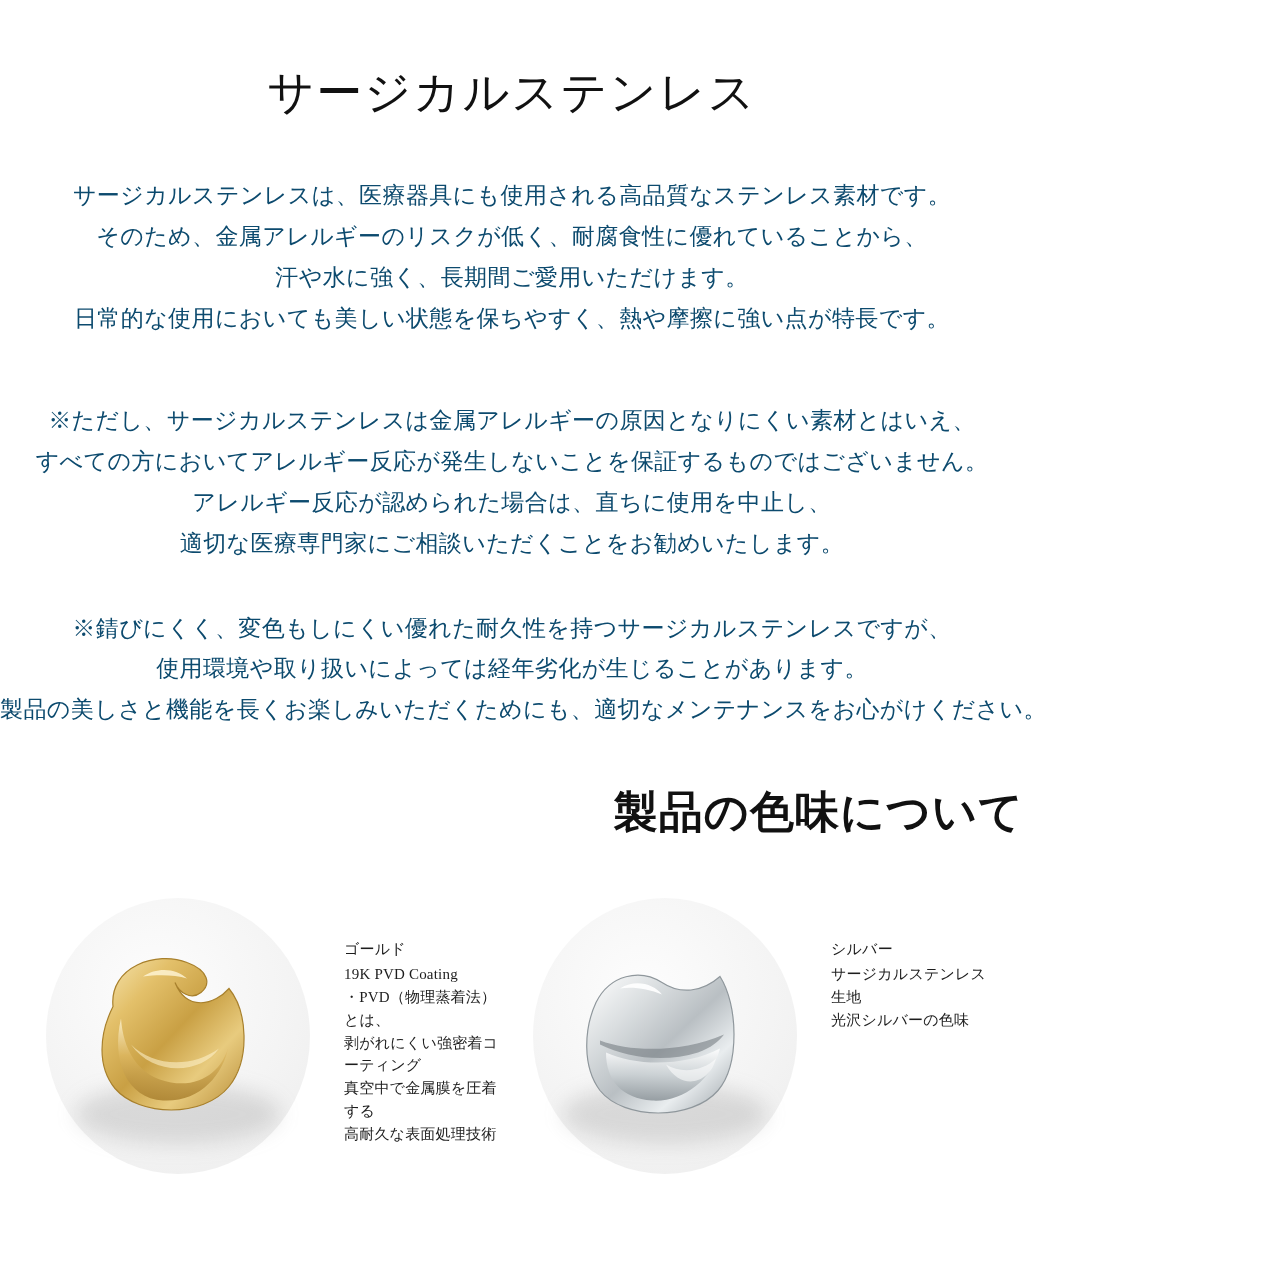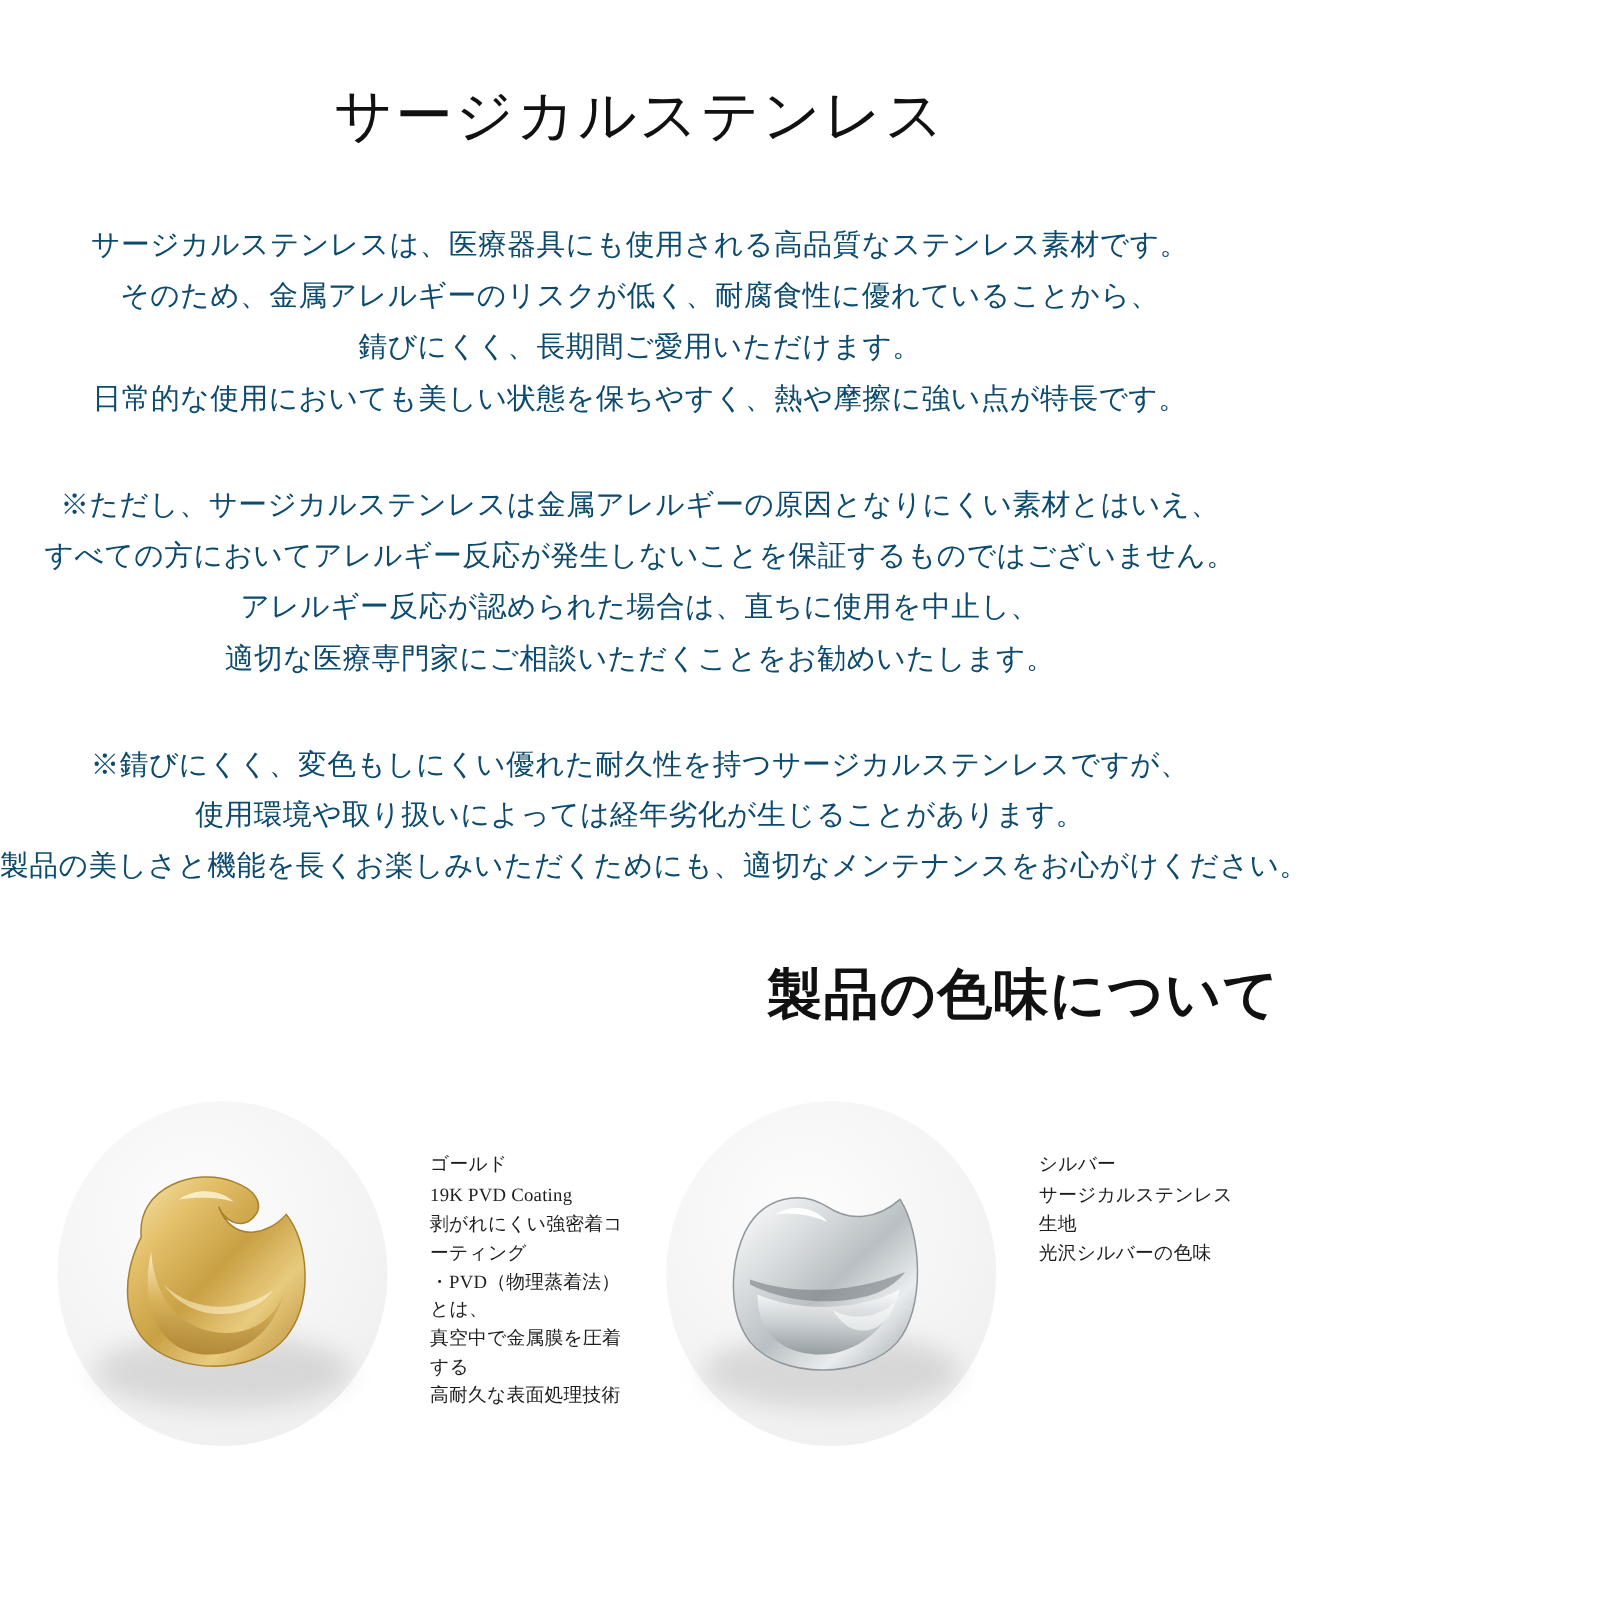--- a/index.html
+++ b/index.html
@@ -44,21 +44,21 @@
 
   
   .copy-block {
     text-align: center;
     font-size: 23px;
     line-height: 1.78;
     color: #0c4a6e;
     letter-spacing: 0.4px;
   }
   .copy-block.first { margin-top: 52px; }
-  .copy-block.second { margin-top: 44px; }
+  .copy-block.second { margin-top: 61px; }
   .copy-block.third { margin-top: 44px; }
   .copy-line { display: block; white-space: nowrap; }
 
   
   .colors {
     display: flex;
     align-items: flex-start;
     justify-content: center;
     margin-top: 44px;
     padding: 0 28px;
@@ -121,21 +121,21 @@
 </head>
 <body>
 
 <div class="page">
 
   <h1 class="main-title">サージカルステンレス</h1>
 
   <div class="copy-block first">
     <span class="copy-line">サージカルステンレスは、医療器具にも使用される高品質なステンレス素材です。</span>
     <span class="copy-line">そのため、金属アレルギーのリスクが低く、耐腐食性に優れていることから、</span>
-    <span class="copy-line">錆びにくく、長期間ご愛用いただけます。</span>
+    <span class="copy-line">汗や水に強く、長期間ご愛用いただけます。</span>
     <span class="copy-line">日常的な使用においても美しい状態を保ちやすく、熱や摩擦に強い点が特長です。</span>
   </div>
 
   <div class="copy-block second">
     <span class="copy-line">※ただし、サージカルステンレスは金属アレルギーの原因となりにくい素材とはいえ、</span>
     <span class="copy-line">すべての方においてアレルギー反応が発生しないことを保証するものではございません。</span>
     <span class="copy-line">アレルギー反応が認められた場合は、直ちに使用を中止し、</span>
     <span class="copy-line">適切な医療専門家にご相談いただくことをお勧めいたします。</span>
   </div>
 
@@ -173,22 +173,22 @@
                    C14,118 16,86 30,58 Z" fill="url(#goldGrad)" stroke="#a8802c" stroke-width="1.2"></path>
           <path d="M38,70 C40,100 54,128 88,134 C118,139 140,122 146,96
                    C140,128 116,154 80,152 C44,150 28,112 38,70 Z" fill="url(#goldGrad2)" opacity="0.85"></path>
           <path d="M60,28 C74,18 94,20 104,30 C92,26 74,26 60,28 Z" fill="#fff6d8" opacity="0.8"></path>
           <path d="M48,96 C70,118 108,120 136,100 C118,126 70,128 48,96 Z" fill="#fff4cf" opacity="0.55"></path>
         </svg>
       </div>
       <div class="caption">
         <span class="cap-line name">ゴールド</span>
         <span class="cap-line">19K PVD Coating</span>
+        <span class="cap-line">・PVD（物理蒸着法）とは、</span>
         <span class="cap-line">剥がれにくい強密着コーティング</span>
-        <span class="cap-line">・PVD（物理蒸着法）とは、</span>
         <span class="cap-line">真空中で金属膜を圧着する</span>
         <span class="cap-line">高耐久な表面処理技術</span>
       </div>
     </div>
 
     <div class="color-item">
       <div class="ring-photo">
         <div class="bg-blob"></div>
         <div class="shadow"></div>
         <svg class="ring-band" viewBox="0 0 190 175">

